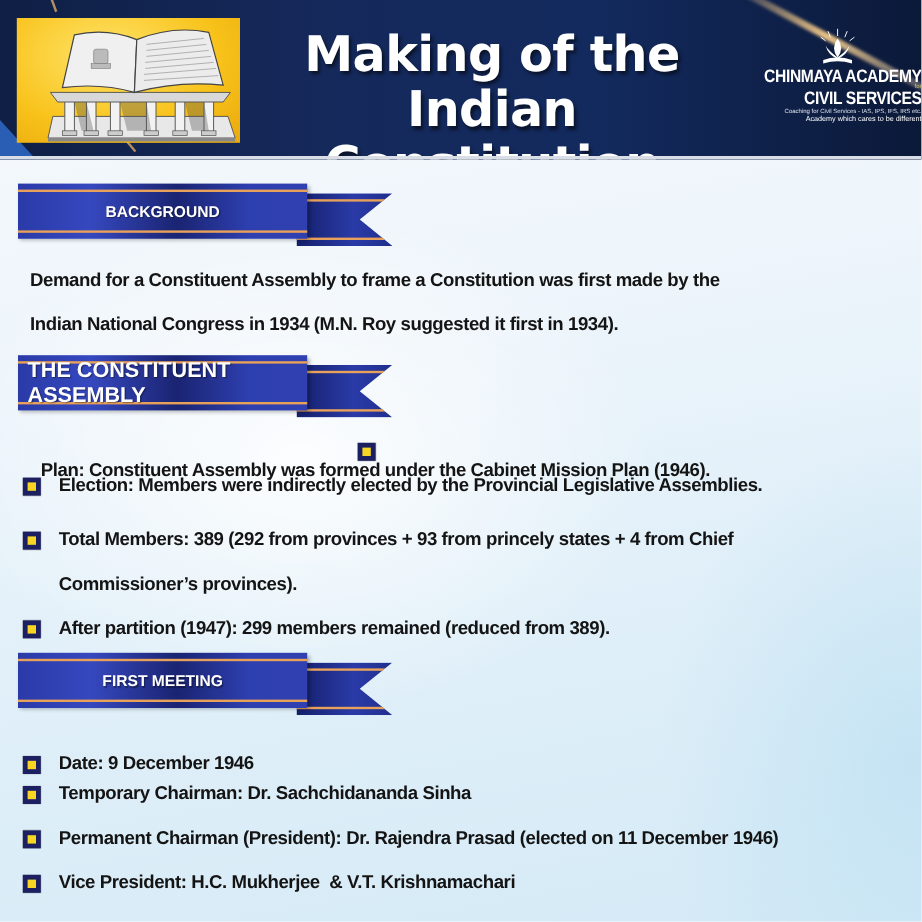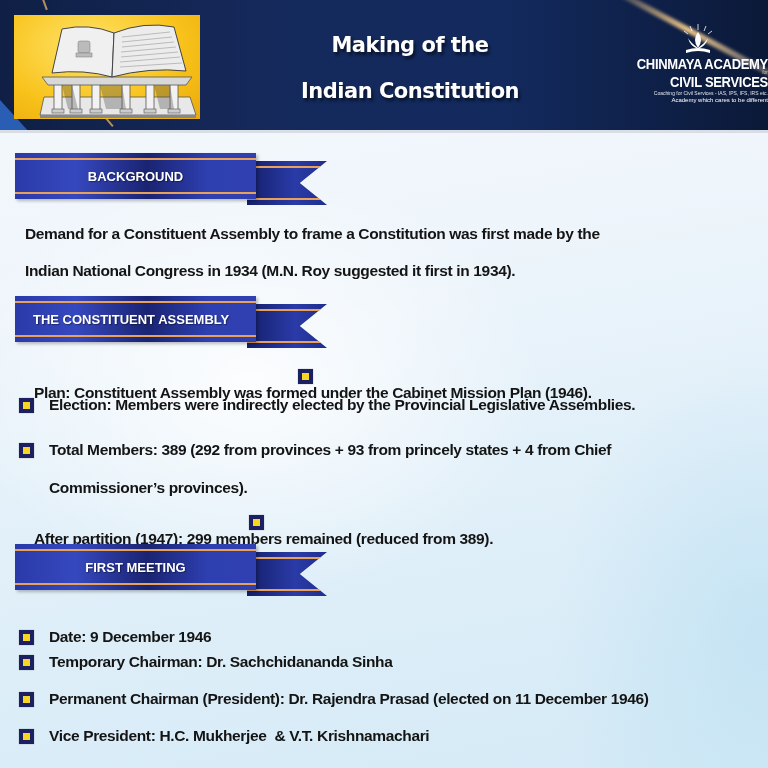--- a/index.html
+++ b/index.html
@@ -47,21 +47,21 @@
     }
     .book-box {
       position: absolute; left: 14px; top: 15px; width: 186px; height: 104px;
       background: radial-gradient(ellipse at 40% 30%, #ffe46a 0%, #f8c21a 60%, #eaa90c 100%);
       overflow: hidden;
     }
     .title {
       position: absolute; left: 210px; top: 22px; width: 400px;
       text-align: center; color: #ffffff;
       font-family: "DejaVu Sans", sans-serif; font-weight: bold;
-      font-size: 21px; line-height: 46px; letter-spacing: -0.5px;
+      font-size: 41px; line-height: 46px; letter-spacing: -0.5px;
       text-shadow: 2px 3px 3px rgba(0,0,0,0.55);
     }
     .logo {
       position: absolute; left: 628px; top: 22px; width: 140px; height: 100px;
       text-align: right; color: #ffffff;
     }
     .logo-mark { display: block; margin: 0 auto; width: 40px; height: 34px; }
     .logo-line1 {
       font-family: "Liberation Sans", sans-serif; font-weight: bold;
       font-size: 13px; line-height: 13px; letter-spacing: -0.3px;
@@ -99,21 +99,21 @@
       content: ""; position: absolute; left: 0; width: 100%; height: 2px; background: #e8a15a;
     }
     .ribbon .band::before { top: 5px; }
     .ribbon .band::after { bottom: 5px; }
     .ribbon .label {
       position: absolute; left: 0; top: 0; width: 241px; height: 46px;
       display: flex; align-items: center; justify-content: center;
       color: #ffffff; font-weight: bold; font-size: 13px; letter-spacing: 0px;
       text-shadow: 1px 1px 1px rgba(0,0,0,0.4);
     }
-    .ribbon .label.left { justify-content: flex-start; padding-left: 18px; font-size: 13px; }
+    .ribbon .label.left { justify-content: flex-start; padding-left: 8px; font-size: 18px; }
 
     
     .para {
       position: absolute; left: 25px; font-weight: bold; color: #141414;
       font-size: 15.5px; letter-spacing: -0.35px;
     }
     .bullet-row {
       position: absolute; left: 19px; display: flex; align-items: center;
     }
     .bullet {
@@ -239,21 +239,21 @@
 </div>
 <div class="bullet-row" style="top:396px;">
   <span class="bullet"></span>
   <span class="bullet-text">Election: Members were indirectly elected by the Provincial Legislative Assemblies.</span>
 </div>
 <div class="bullet-row" style="top:441px;">
   <span class="bullet"></span>
   <span class="bullet-text">Total Members: 389 (292 from provinces + 93 from princely states + 4 from Chief</span>
 </div>
 <div class="para" style="top:479px; left:49px;">Commissioner’s provinces).</div>
-<div class="bullet-row" style="top:515px;flex-direction:column;">
+<div class="bullet-row" style="top:515px;">
   <span class="bullet"></span>
   <span class="bullet-text">After partition (1947): 299 members remained (reduced from 389).</span>
 </div>
 
 <div class="ribbon" style="top:544px;">
   <div class="tail"></div>
   <div class="band"></div>
   <div class="label">FIRST MEETING</div>
 </div>
 

